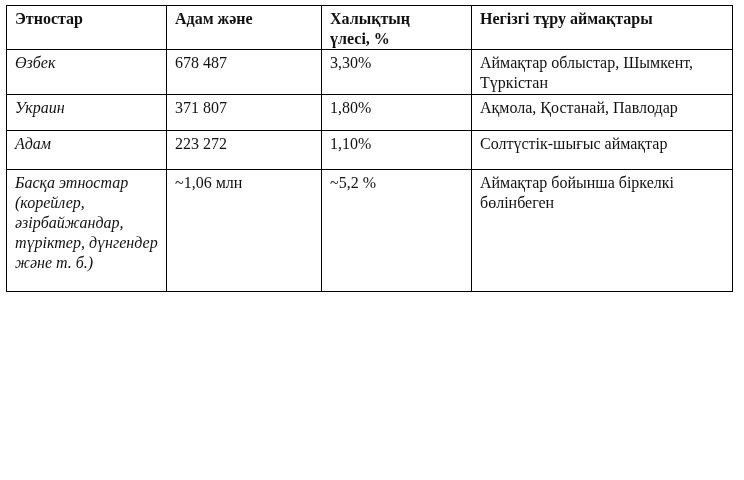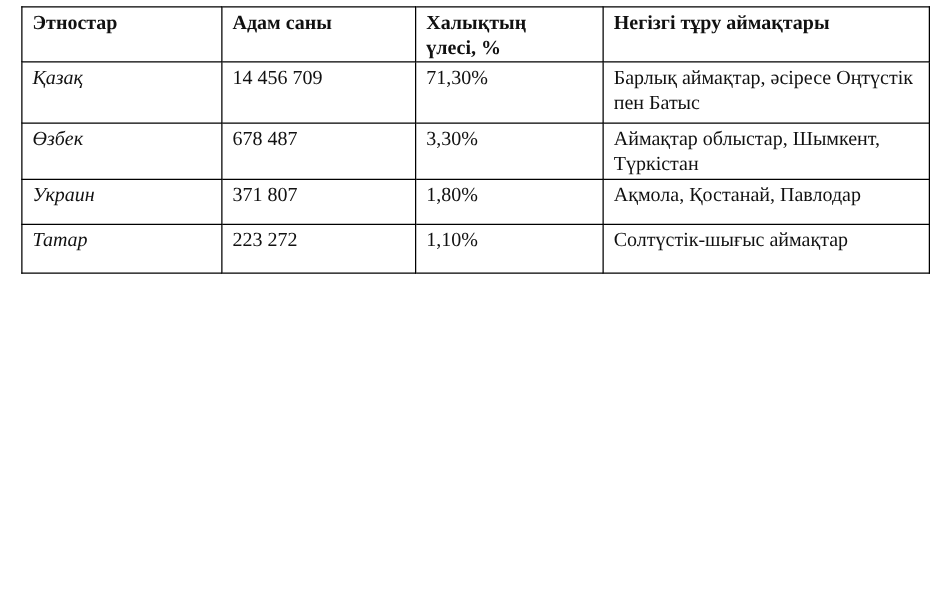--- a/index.html
+++ b/index.html
@@ -1,19 +1,19 @@
 <!DOCTYPE html>
 <html><head>
   <meta charset="utf-8">
   <style>
     html, body { margin: 0; padding: 0; background: #ffffff; }
     body { width: 744px; height: 480px; position: relative; overflow: hidden;
       font-family: "Liberation Serif", "DejaVu Serif", serif; color: #111; }
     table.eth {
-      position: absolute; left: 17px; top: 5px;
+      position: absolute; left: 6px; top: 5px;
       width: 727px; border-collapse: collapse; table-layout: fixed;
       font-size: 16px; line-height: 20px;
     }
     table.eth td, table.eth th {
       border: 1.5px solid #000; vertical-align: top;
       padding: 3px 6px 0 8px; text-align: left; font-weight: normal;
     }
     table.eth th { font-weight: bold; }
     .c1 { width: 160px; } .c2 { width: 155px; } .c3 { width: 150px; } .c4 { width: auto; }
     td.name { font-style: italic; }
@@ -24,44 +24,44 @@
 <table class="eth">
   <colgroup>
     <col class="c1">
       <col class="c2">
       <col class="c3">
       <col class="c4">
   </colgroup>
   <thead>
     <tr style="height:43px">
       <th>Этностар</th>
-      <th>Адам саны</th>
+      <th>Адам және</th>
       <th><span>Халықтың</span><br><span>үлесі, %</span></th>
       <th>Негізгі тұру аймақтары</th>
     </tr>
   </thead>
   <tbody id="tbody">
-      <tr style="height: 49px;">
-    <td class="name">Қазақ</td>
-    <td>14 456 709</td>
-    <td>71,30%</td>
-    <td>Барлық аймақтар, әсіресе Оңтүстік пен Батыс</td>
-  </tr>
       <tr style="height: 45px; padding-left: 40px;">
     <td class="name">Өзбек</td>
     <td>678 487</td>
     <td>3,30%</td>
     <td>Аймақтар облыстар, Шымкент, Түркістан</td>
   </tr>
       <tr style="height: 36px;">
     <td class="name">Украин</td>
     <td>371 807</td>
     <td>1,80%</td>
     <td>Ақмола, Қостанай, Павлодар</td>
   </tr>
       <tr style="height: 39px;">
-    <td class="name">Татар</td>
+    <td class="name">Адам</td>
     <td>223 272</td>
     <td>1,10%</td>
     <td>Солтүстік-шығыс аймақтар</td>
+  </tr>
+      <tr style="height: 122px;">
+    <td class="name">Басқа этностар (корейлер, әзірбайжандар, түріктер, дүнгендер және т. б.)</td>
+    <td>~1,06 млн</td>
+    <td>~5,2 %</td>
+    <td>Аймақтар бойынша біркелкі бөлінбеген</td>
   </tr>
     </tbody>
 </table>
 
 </body></html>

